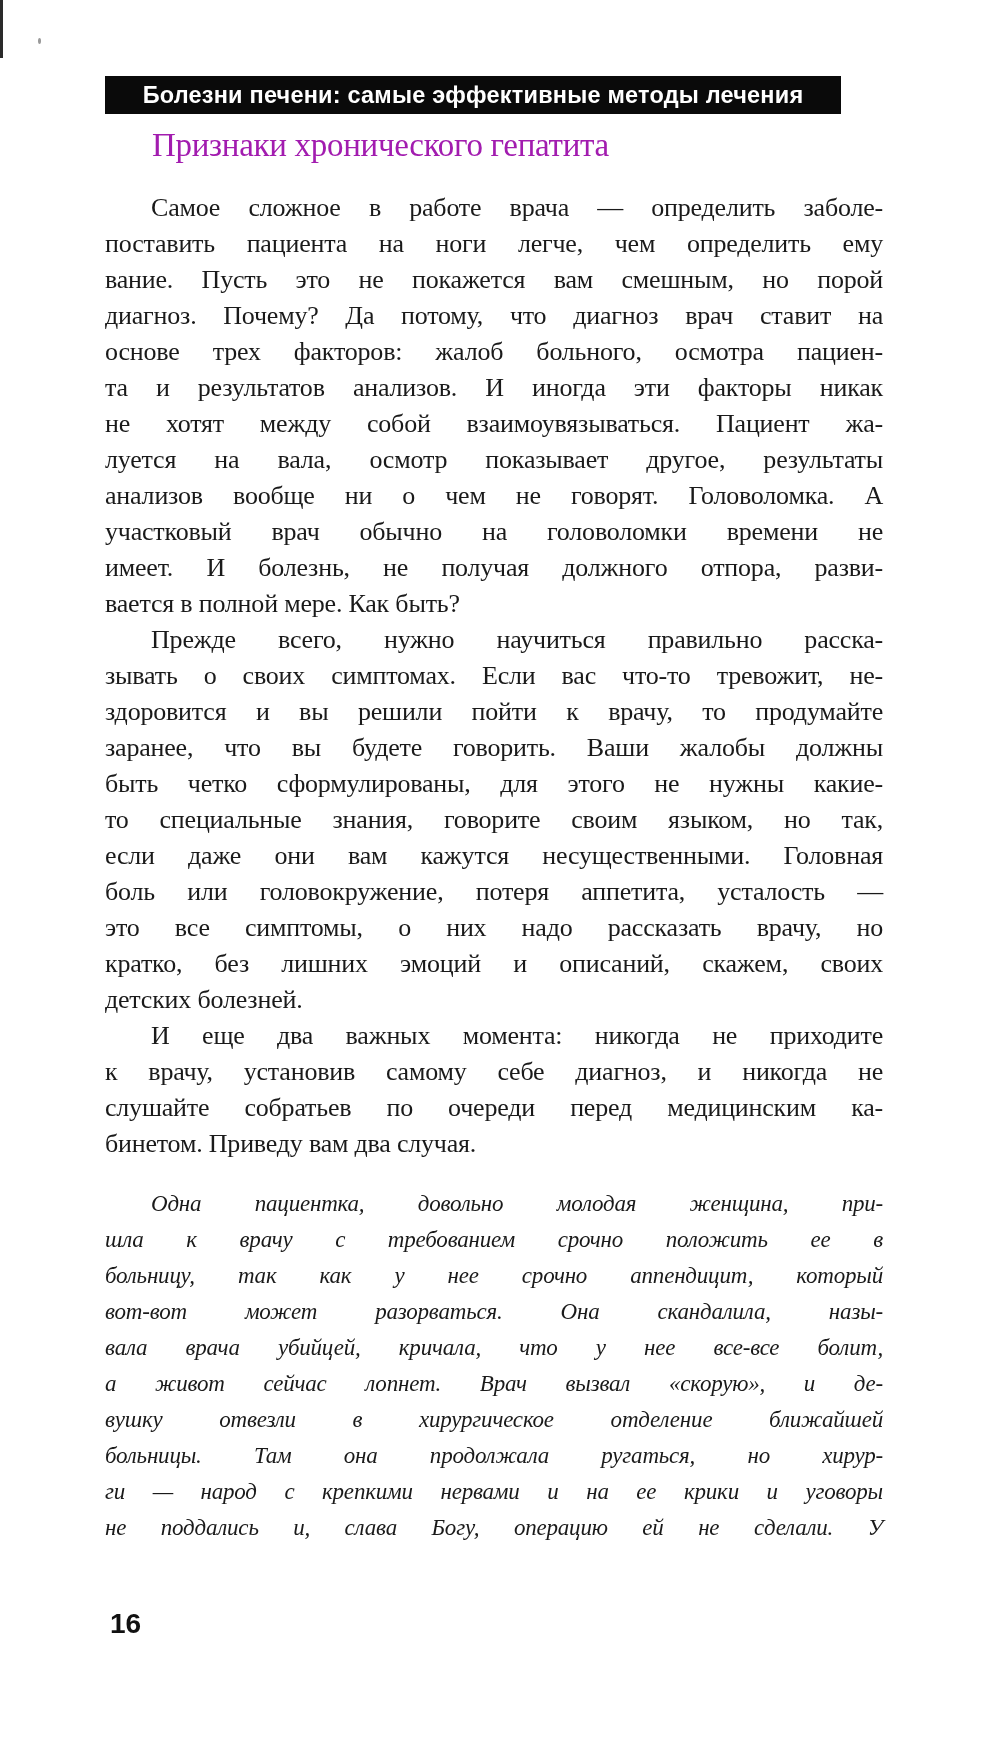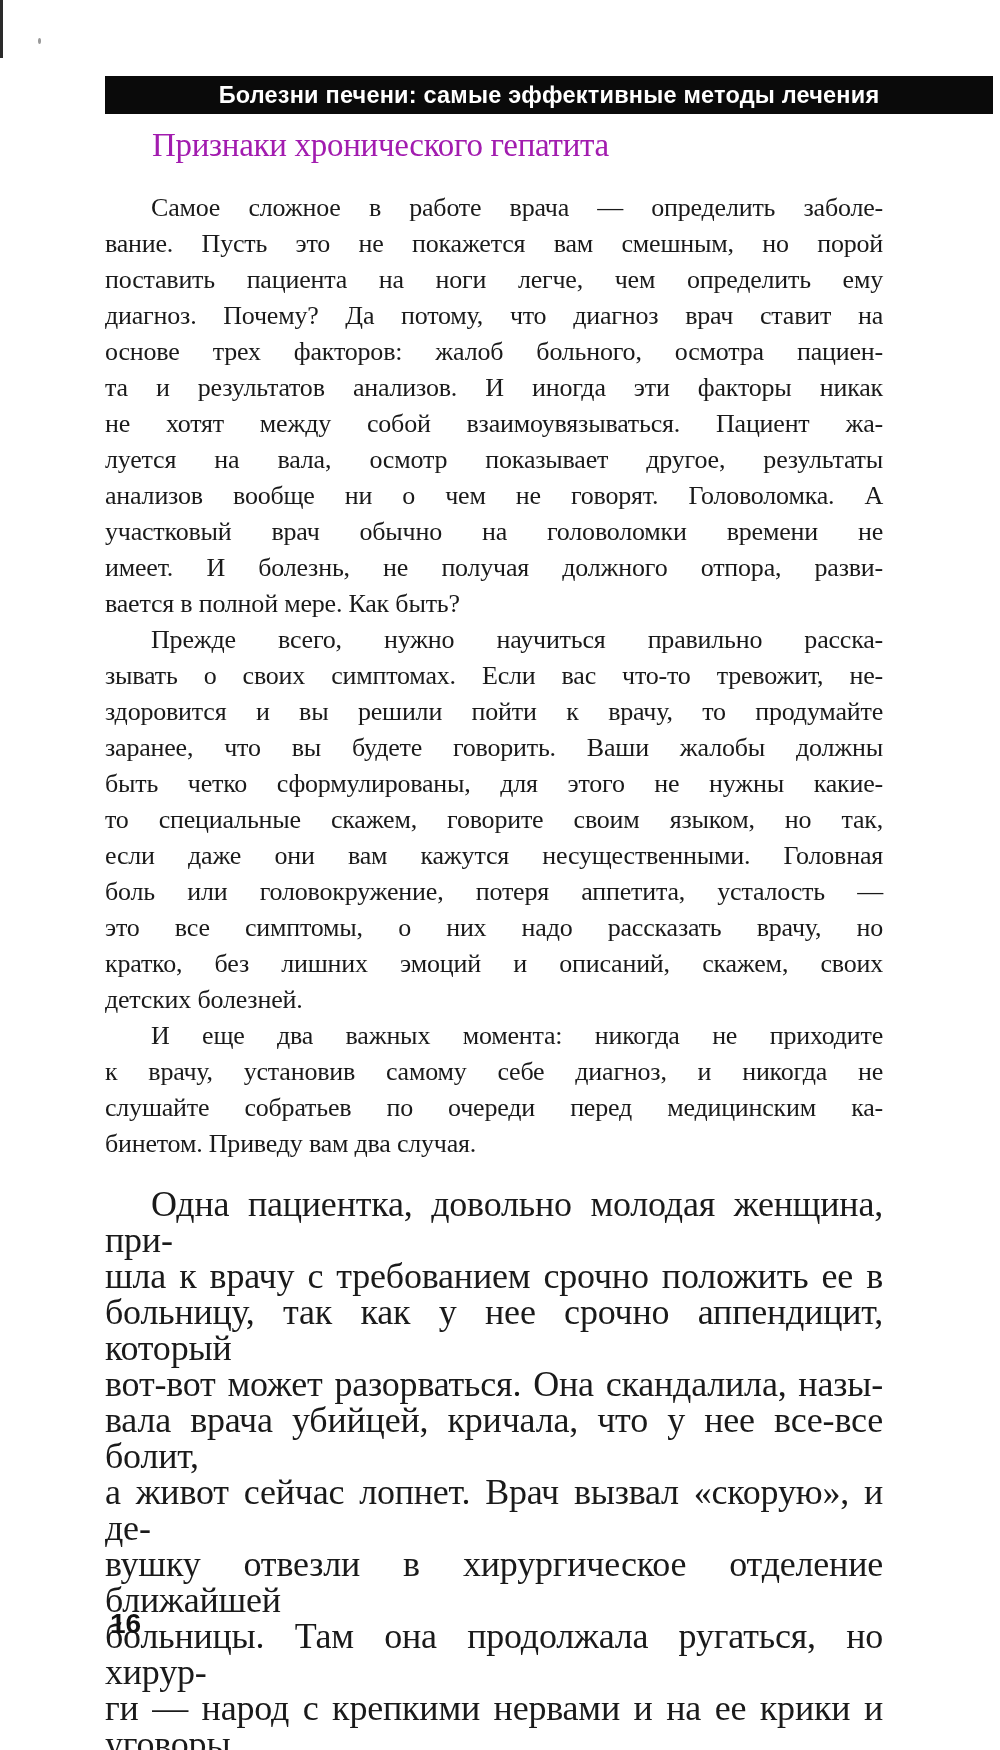--- a/index.html
+++ b/index.html
@@ -27,21 +27,21 @@
   .edge-dot {
     position: absolute;
     left: 38px; top: 38px;
     width: 3px; height: 6px;
     background: #9a9a9a;
     border-radius: 50%;
   }
   .banner {
     position: absolute;
     left: 105px; top: 76px;
-    width: 888px; height: 38px;
+    width: 736px; height: 38px;
     background: #0a0a0a;
     display: flex;
     align-items: center;
     justify-content: center;
   }
   .banner span {
     color: #ffffff;
     font-family: "Liberation Sans", sans-serif;
     font-weight: 700;
     font-size: 23.5px;
@@ -72,21 +72,22 @@
     letter-spacing: -0.2px;
     text-align: justify;
     text-align-last: justify;
     text-justify: inter-word;
     white-space: normal;
     color: #1a1a1a;
   }
   .line.first { text-indent: 46px; }
   .line.last { text-align-last: left; }
   .par.italic .line {
-    font-size: 36px;
+    font-style: italic;
+    font-size: 23px;
   }
   .page-number {
     position: absolute;
     left: 110px; top: 1608px;
     font-family: "Liberation Sans", sans-serif;
     font-weight: 700;
     font-size: 28px;
     color: #111111;
   }
 </style>
@@ -99,39 +100,39 @@
 
   <div class="banner">
     <span>Болезни печени: самые эффективные методы лечения</span>
   </div>
 
   <h1 class="section-title">Признаки хронического гепатита</h1>
 
   <div class="body-text">
       <div class="par">
         <div class="line first">Самое сложное в работе врача — определить заболе-</div>
+        <div class="line">поставить пациента на ноги легче, чем определить ему</div>
         <div class="line">вание. Пусть это не покажется вам смешным, но порой</div>
-        <div class="line">поставить пациента на ноги легче, чем определить ему</div>
         <div class="line">диагноз. Почему? Да потому, что диагноз врач ставит на</div>
         <div class="line">основе трех факторов: жалоб больного, осмотра пациен-</div>
         <div class="line">та и результатов анализов. И иногда эти факторы никак</div>
         <div class="line">не хотят между собой взаимоувязываться. Пациент жа-</div>
         <div class="line">луется на вала, осмотр показывает другое, результаты</div>
         <div class="line">анализов вообще ни о чем не говорят. Головоломка. А</div>
         <div class="line">участковый врач обычно на головоломки времени не</div>
         <div class="line">имеет. И болезнь, не получая должного отпора, разви-</div>
         <div class="line last">вается в полной мере. Как быть?</div>
       </div>
       <div class="par">
         <div class="line first">Прежде всего, нужно научиться правильно расска-</div>
         <div class="line">зывать о своих симптомах. Если вас что-то тревожит, не-</div>
         <div class="line">здоровится и вы решили пойти к врачу, то продумайте</div>
         <div class="line">заранее, что вы будете говорить. Ваши жалобы должны</div>
         <div class="line">быть четко сформулированы, для этого не нужны какие-</div>
-        <div class="line">то специальные скажем, говорите своим языком, но так,</div>
+        <div class="line">то специальные знания, говорите своим языком, но так,</div>
         <div class="line">если даже они вам кажутся несущественными. Головная</div>
         <div class="line">боль или головокружение, потеря аппетита, усталость —</div>
         <div class="line">это все симптомы, о них надо рассказать врачу, но</div>
         <div class="line">кратко, без лишних эмоций и описаний, скажем, своих</div>
         <div class="line last">детских болезней.</div>
       </div>
       <div class="par">
         <div class="line first">И еще два важных момента: никогда не приходите</div>
         <div class="line">к врачу, установив самому себе диагноз, и никогда не</div>
         <div class="line">слушайте собратьев по очереди перед медицинским ка-</div>

